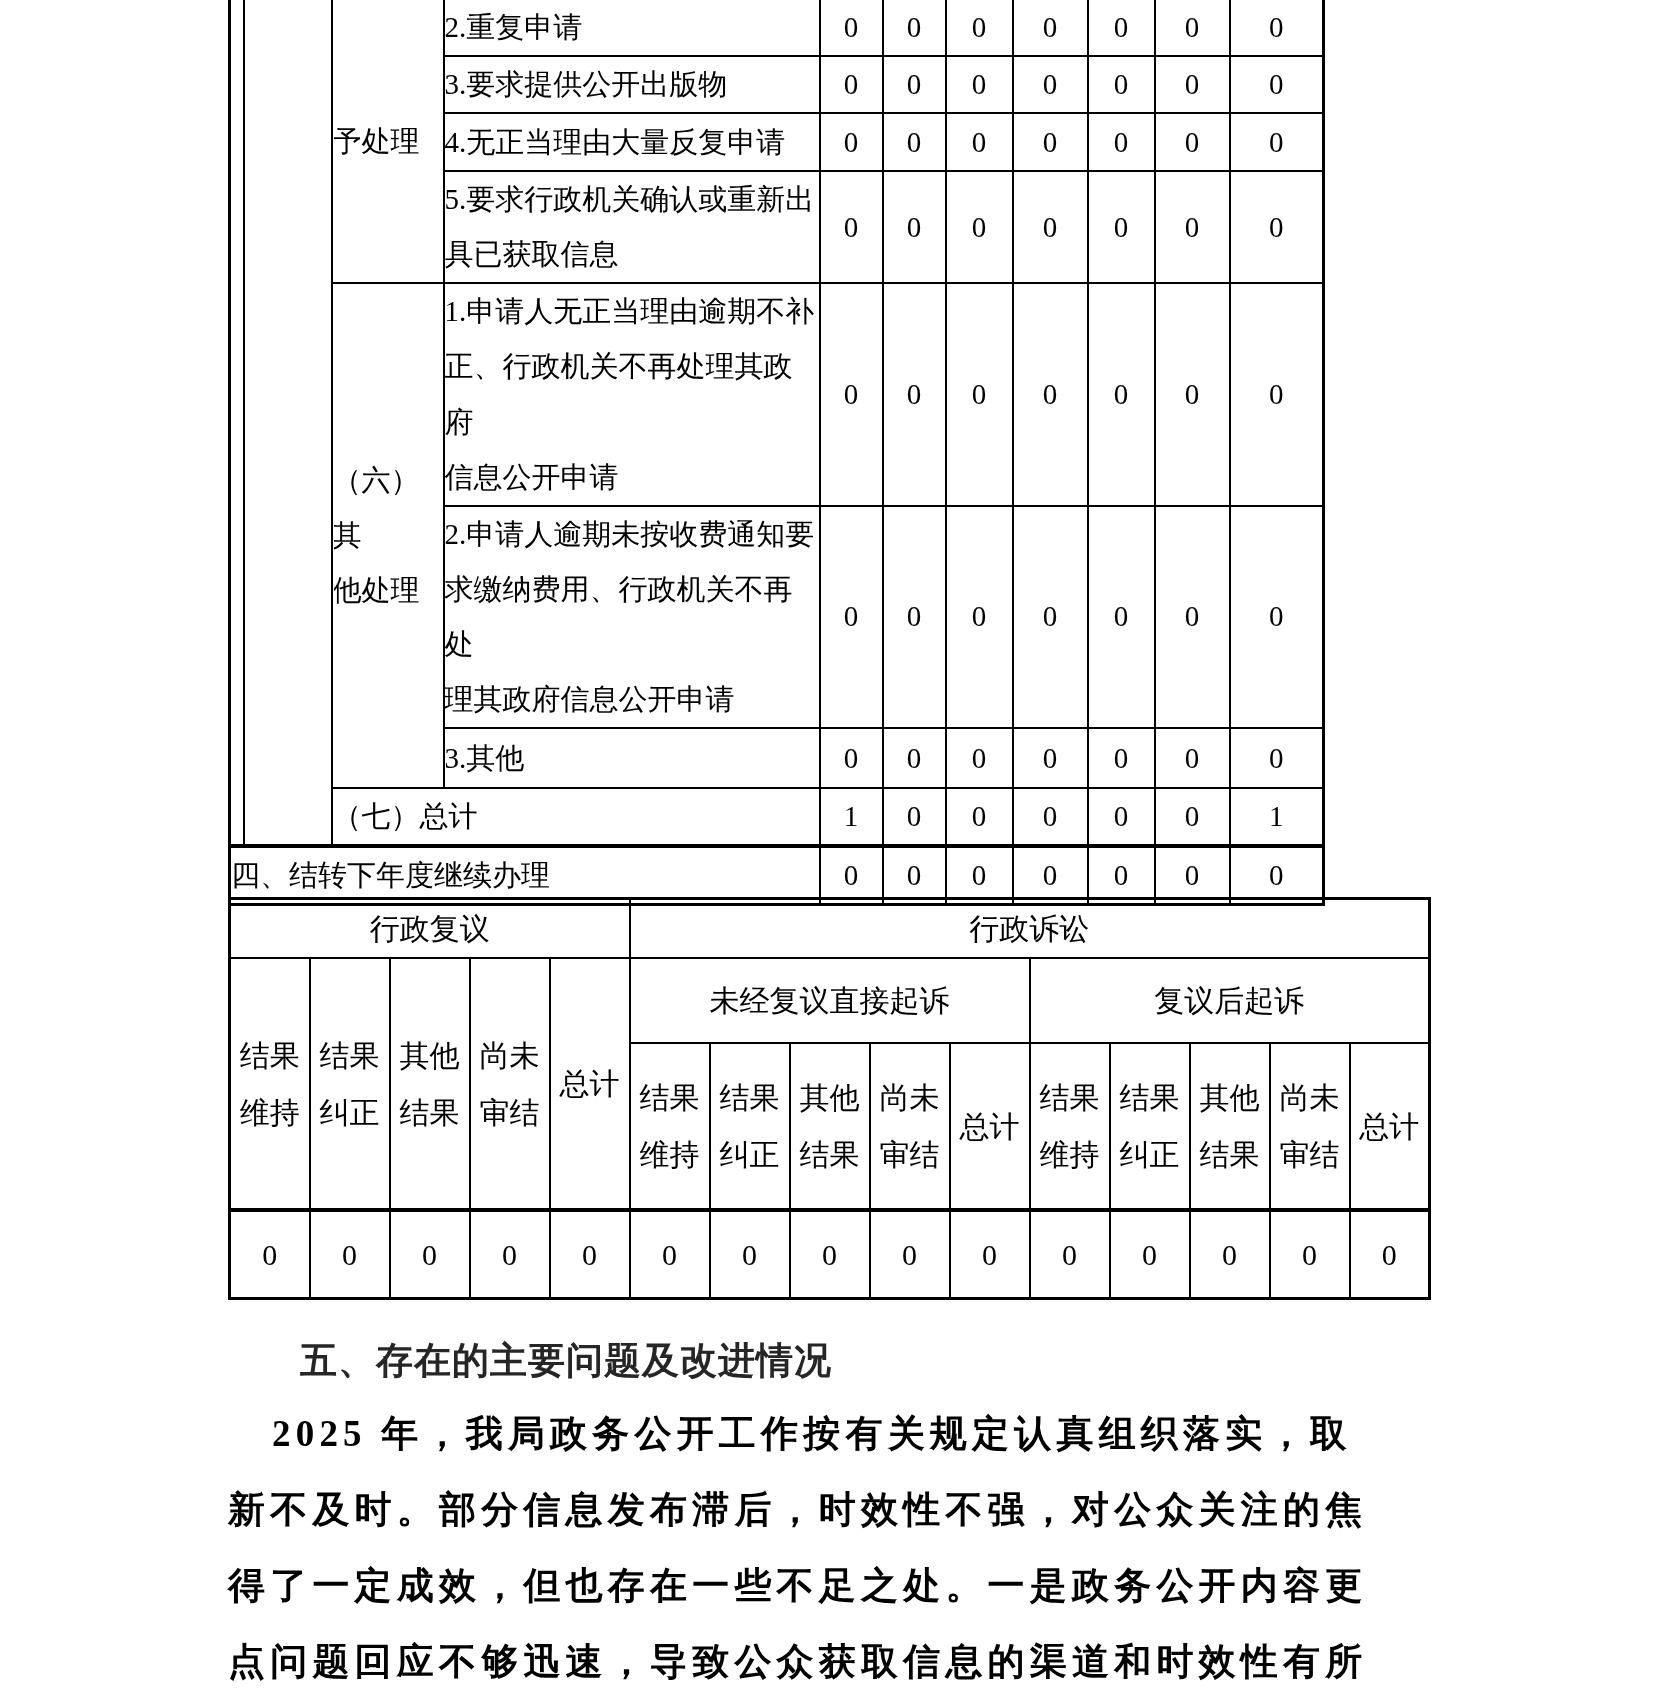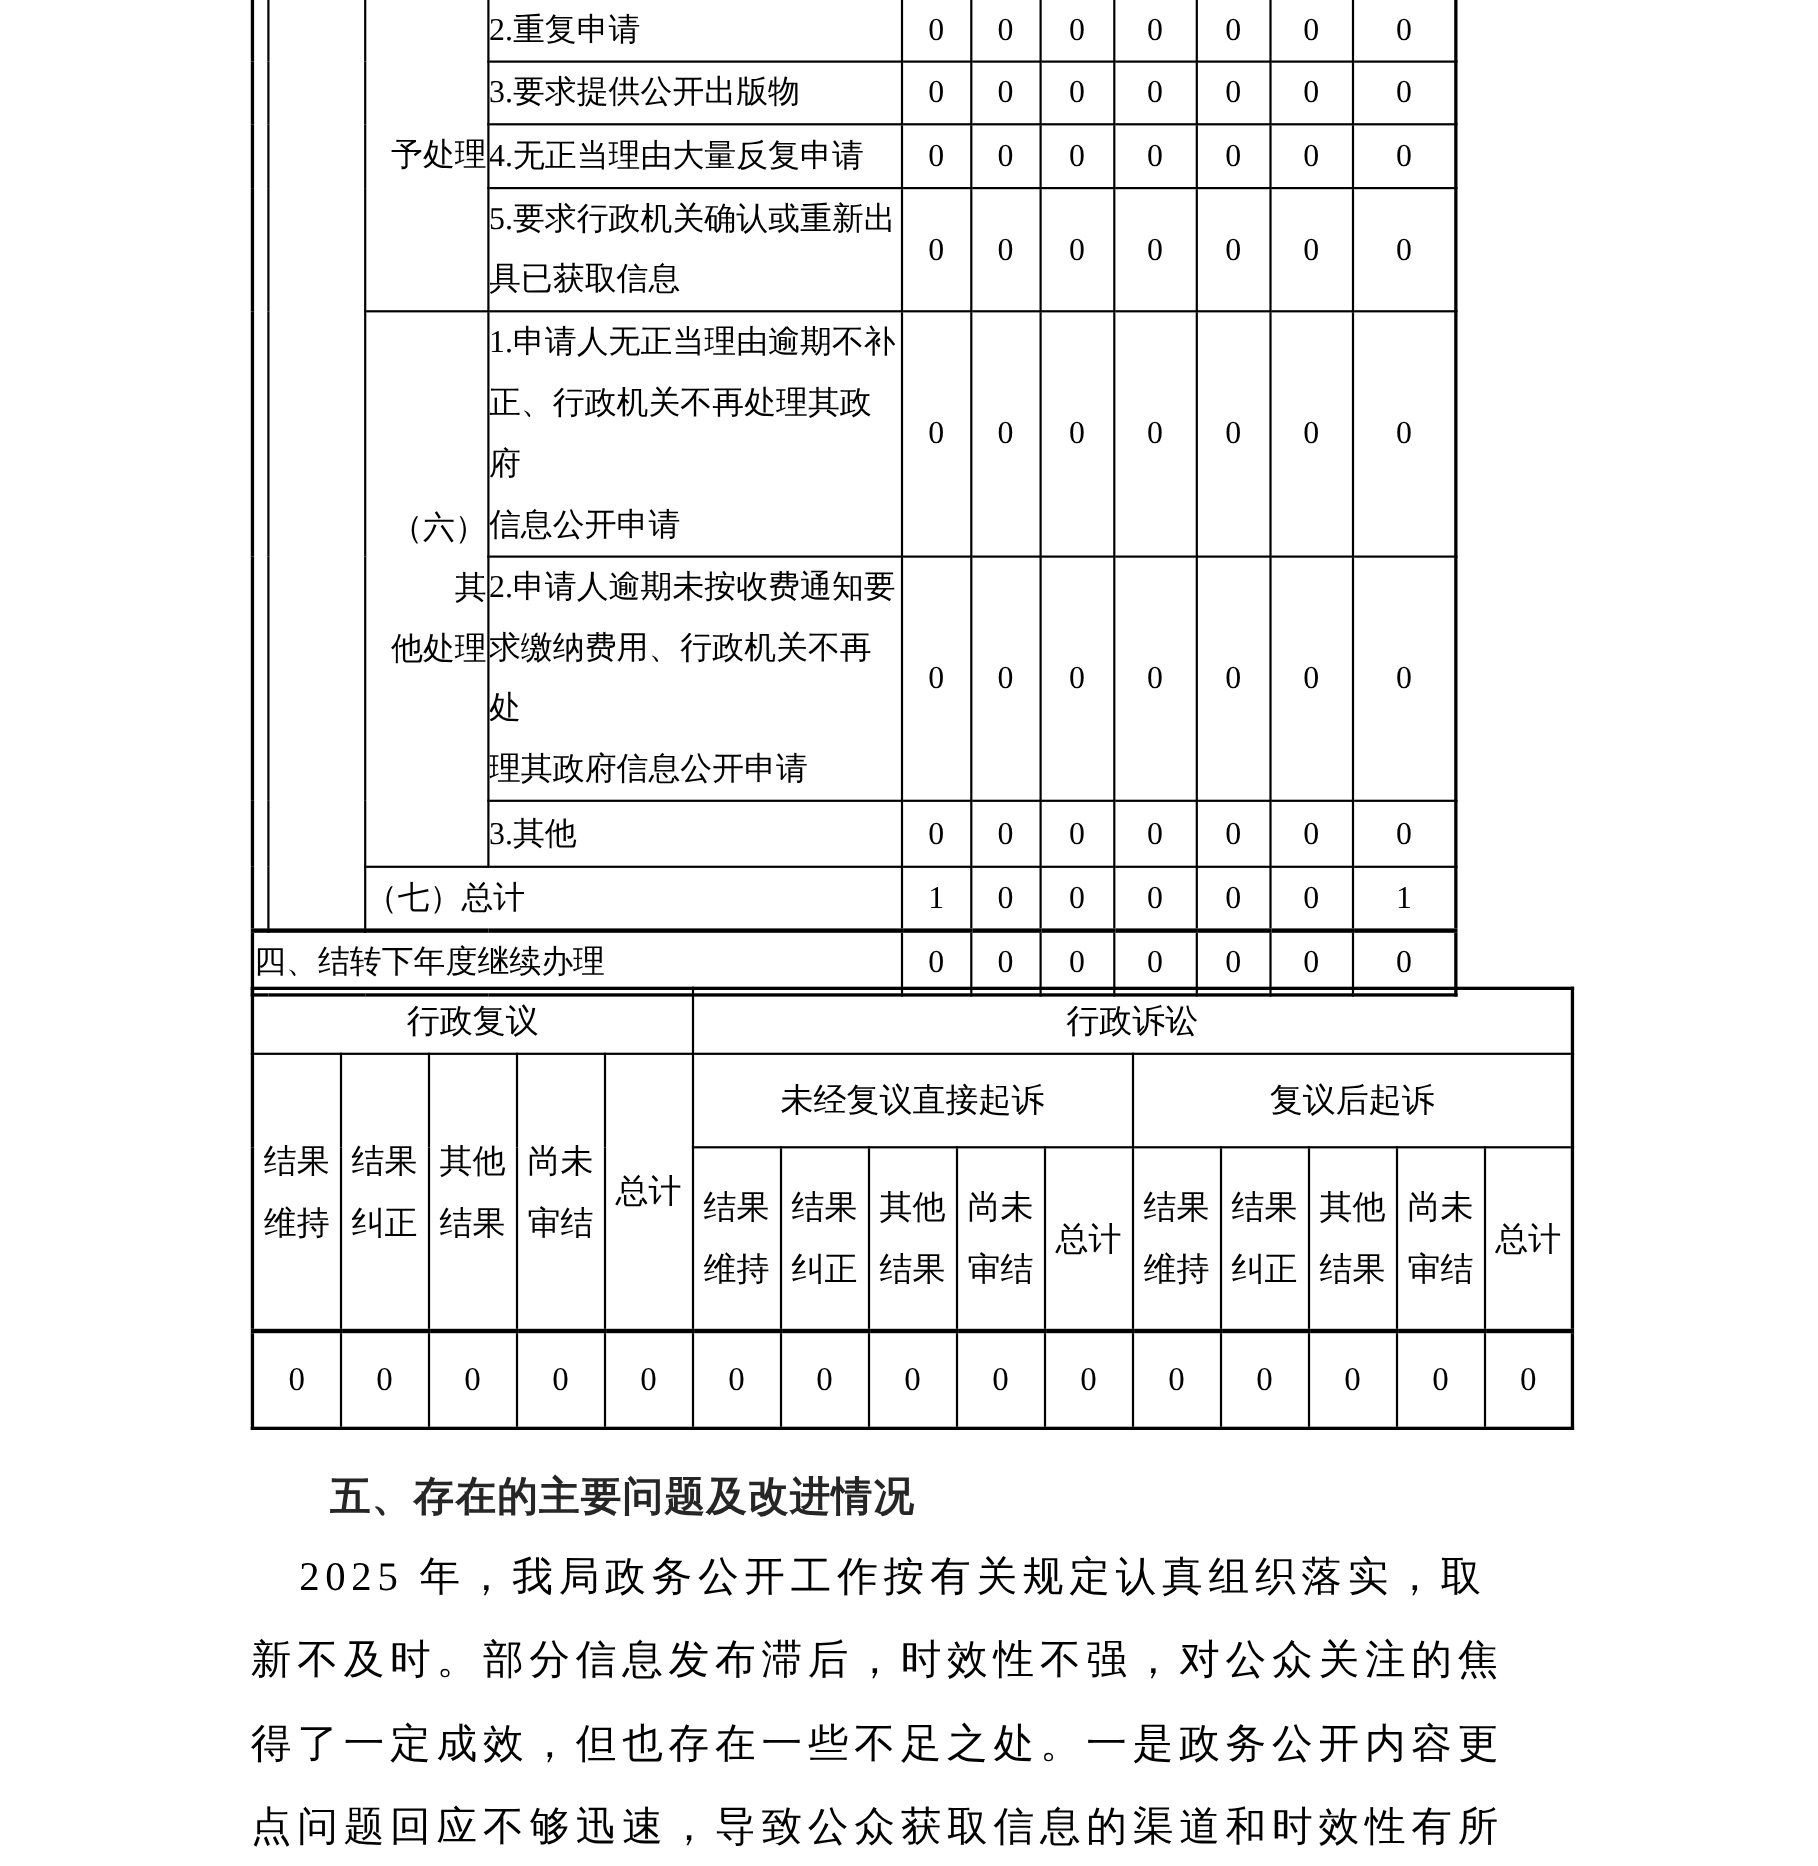--- a/index.html
+++ b/index.html
@@ -15,21 +15,21 @@
   table.t1{width:1094px;}
   table.doc td{
     border:2px solid #000;
     font-size:29px;line-height:1.9;
     vertical-align:middle;padding:0;
     overflow:hidden;
   }
   table.t1{border-left:3px solid #000;border-right:3px solid #000;border-bottom:3px solid #000;}
   td.cut{border-top:none !important;}
   td.lbl{text-align:left;padding:2px 2px 2px 6px;white-space:pre-line;}
-  td.grp{text-align:right;font-size:28px;white-space:pre-line;padding:0 1px;border-radius:30px;}
+  td.grp{text-align:left;font-size:28px;white-space:pre-line;padding:0 1px;border-radius:30px;}
   td.grp-top{vertical-align:top;padding-top:6px;}
   td.val{text-align:center;font-size:30px;}
   td.total-lbl{text-align:left;padding-left:10px;}
   tr.carry td{border-top:4px solid #000;}
   td.carry-lbl{text-align:left;padding-left:18px;}
   
   .heading{
     position:absolute;left:300px;
     font-family:"Liberation Sans","DejaVu Sans",sans-serif;
     font-weight:bold;font-size:37px;color:#262626;
@@ -45,20 +45,21 @@
   td.outcome{white-space:pre-line;line-height:2.55;}
   tr.t2data td{border-top:4px solid #000;}
   
   #para{
     position:absolute;left:228px;top:1396px;width:1110px;
     font-size:37px;color:#000;
   }
   .pline{
     height:76px;line-height:76px;letter-spacing:5.2px;
     white-space:nowrap;
+    font-weight:bold;
   }
   .pline.indent{text-indent:44px;}
 </style>
 </head>
 <body>
 
 <div class="page">
 
   <div class="tblwrap" id="t1wrap">
     <table class="doc t1">

